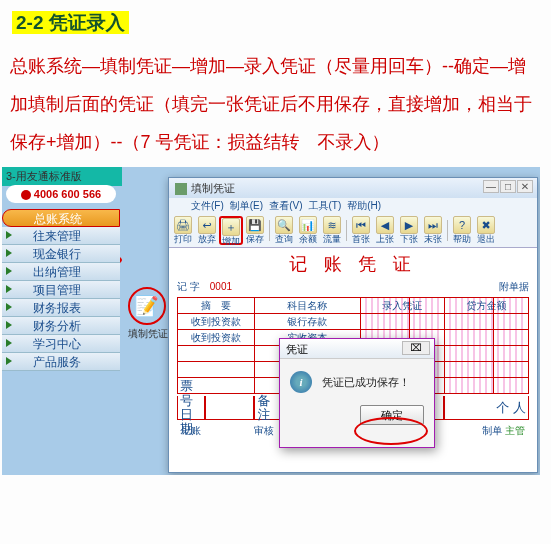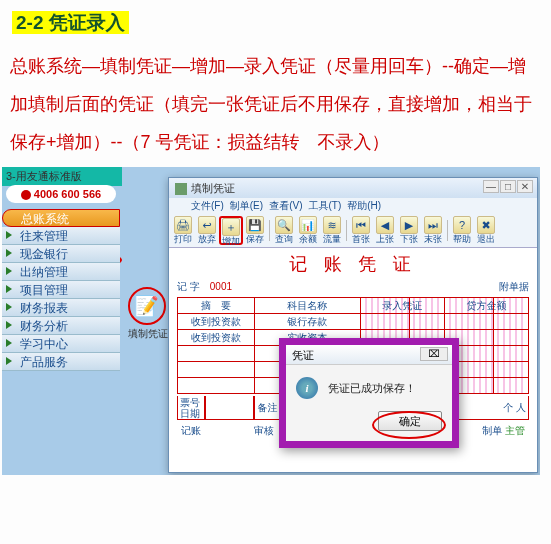--- a/index.html
+++ b/index.html
@@ -10,21 +10,21 @@
   .red-text { color: #cc0000; font-size: 18px; line-height: 2.1; padding: 6px 10px 6px; }
   
   .screenshot { position: relative; width: 538px; height: 308px; margin-left: 2px; background: #a8cbe8; overflow: hidden; }
   
   
   .app-title { position: absolute; left: 0; top: 0; width: 120px; font-size: 11px; color: #333; padding: 2px 4px; background: #14b8a6; }
   .phone { position: absolute; left: 4px; top: 18px; width: 110px; height: 18px; background: #fff; border-radius: 9px; font-size: 11px; color: #c00; text-align: center; line-height: 18px; font-weight: bold; }
   .phone::before { content: ""; display: inline-block; width: 10px; height: 10px; background: #c00; border-radius: 50%; margin-right: 3px; vertical-align: middle; }
   
   .nav { position: absolute; left: 0; top: 42px; width: 118px; }
-  .nav-item { height: 18px; line-height: 18px; font-size: 12px; color: #1a4d8c; background: linear-gradient(#e8f0f8, #c8dcec); border-bottom: 1px solid #9bc; padding-left: 18px; position: relative; }
+  .nav-item { height: 18px; line-height: 18px; font-size: 12px; color: #1a4d8c; background: linear-gradient(#e8f0f8, #c8dcec); border-bottom: 1px solid #9bc; padding-left: 31px; position: relative; }
   .nav-item.active { background: linear-gradient(#f8b84a, #e89820); color: #fff; border: 1px solid #c00; border-radius: 9px 0 0 9px; }
   .nav-arrow { position: absolute; left: 4px; top: 4px; width: 0; height: 0; border-left: 6px solid #2a7d2a; border-top: 4px solid transparent; border-bottom: 4px solid transparent; }
   .red-ellipse-nav { position: absolute; left: -2px; top: 40px; width: 122px; height: 22px; border: 2px solid #d00; border-radius: 50%; pointer-events: none; }
   
   
   .voucher-icon-area { position: absolute; left: 126px; top: 120px; width: 40px; text-align: center; }
   .voucher-icon-circle { width: 38px; height: 38px; border: 2px solid #d00; border-radius: 50%; display: flex; align-items: center; justify-content: center; }
   .voucher-icon { font-size: 20px; }
   .voucher-icon-label { font-size: 10px; color: #333; margin-top: 2px; }
   
@@ -47,28 +47,28 @@
   .vtitle-row { text-align: center; color: #c00; font-size: 18px; font-family: Liberation Serif, serif; letter-spacing: 6px; }
   .vmeta { font-size: 10px; color: #1a4d8c; display: flex; justify-content: space-between; margin-top: 4px; }
   .vmeta .date { color: #c00; }
   
   .vtable { width: 100%; border-collapse: collapse; margin-top: 3px; font-size: 10px; color: #1a4d8c; table-layout: fixed; }
   .vtable th, .vtable td { border: 1px solid #c00; height: 16px; padding: 0 2px; text-align: center; overflow: hidden; white-space: nowrap; }
   .vtable th { font-weight: normal; }
   .money-col { background: repeating-linear-gradient(90deg, #fff 0 5px, #e8c 5px 6px); position: relative; }
   .money-col::after { content: ""; position: absolute; left: 58%; top: 0; bottom: 0; width: 1px; background: #c00; }
   
-  .vfoot { font-size: 10px; color: #1a4d8c; margin-top: 2px; display: flex; }
+  .vfoot { font-size: 13px; color: #1a4d8c; margin-top: 2px; display: flex; }
   .vfoot-label { border: 1px solid #c00; border-top: none; padding: 0 2px; height: 24px; display: flex; flex-direction: column; justify-content: center; line-height: 1.1; }
   
   .vbottom { font-size: 10px; color: #1a4d8c; display: flex; justify-content: space-between; margin-top: 4px; padding: 0 4px; }
   .vbottom .grn { color: #2a8c2a; }
   
   
-  .modal { position: absolute; left: 110px; top: 90px; width: 180px; height: 110px; background: #f4f4f4; border: 7px solid #a21caf; box-shadow: 2px 3px 10px rgba(0,0,0,.4); }
+  .modal { position: absolute; left: 110px; top: 90px; width: 156px; height: 110px; background: #f4f4f4; border: 1px solid #a21caf; box-shadow: 2px 3px 10px rgba(0,0,0,.4); }
   .modal-title { height: 20px; background: linear-gradient(#fff, #e4ecf4); font-size: 11px; padding: 3px 6px; position: relative; border-bottom: 1px solid #ccc; }
   .modal-title .mx { position: absolute; right: 4px; top: 2px; width: 28px; height: 14px; border: 1px solid #bbb; background: #eee; font-size: 10px; text-align: center; line-height: 12px; }
   .modal-body { padding: 12px 10px; font-size: 11px; color: #222; display: flex; align-items: center; }
   .info-icon { width: 22px; height: 22px; border-radius: 50%; background: radial-gradient(#6ab 30%, #2a6ca8); color: #fff; font-weight: bold; text-align: center; line-height: 22px; margin-right: 10px; font-style: italic; font-family: Georgia, serif; }
   .modal-btn-row { text-align: right; padding: 0 10px 8px; }
   .modal-btn { width: 64px; height: 20px; font-size: 11px; background: linear-gradient(#fdfdfd, #e2e2e2); border: 1px solid #888; border-radius: 2px; }
   .red-ellipse-btn { position: absolute; right: 6px; bottom: 2px; width: 74px; height: 28px; border: 2px solid #d00; border-radius: 50%; pointer-events: none; }
 </style>
 </head>
 <body>

